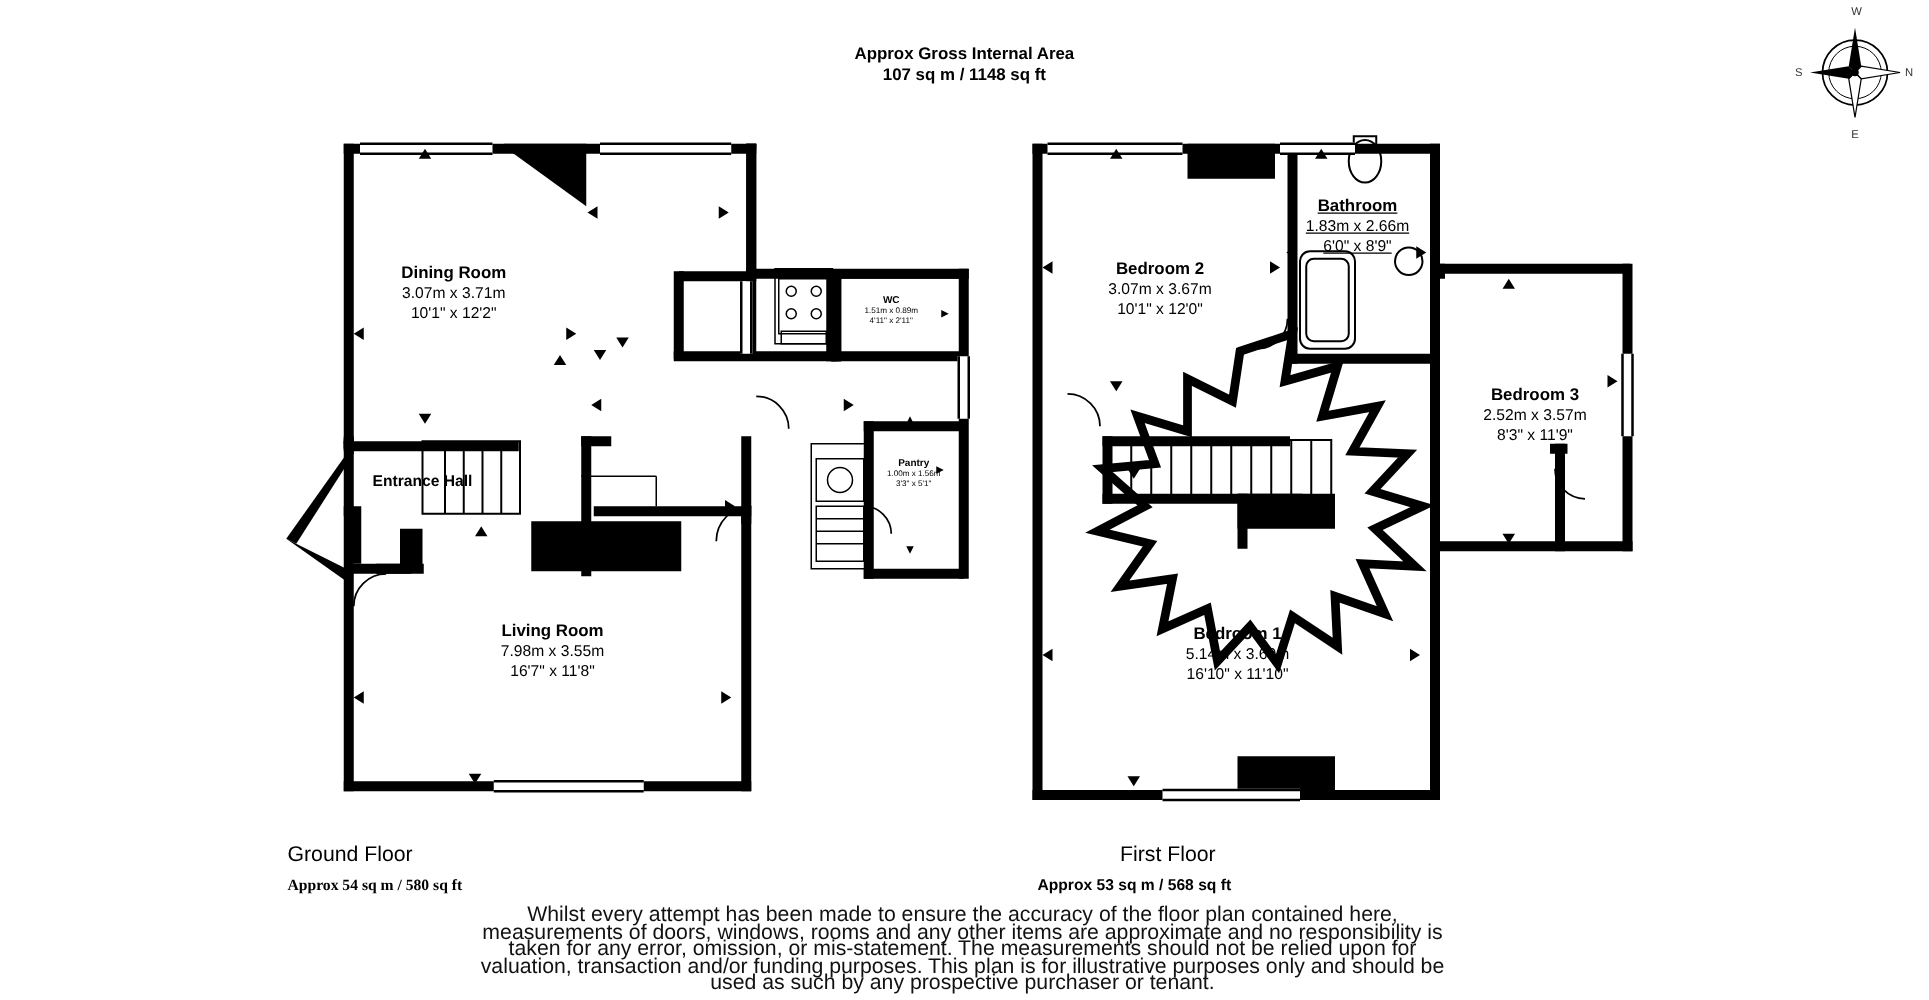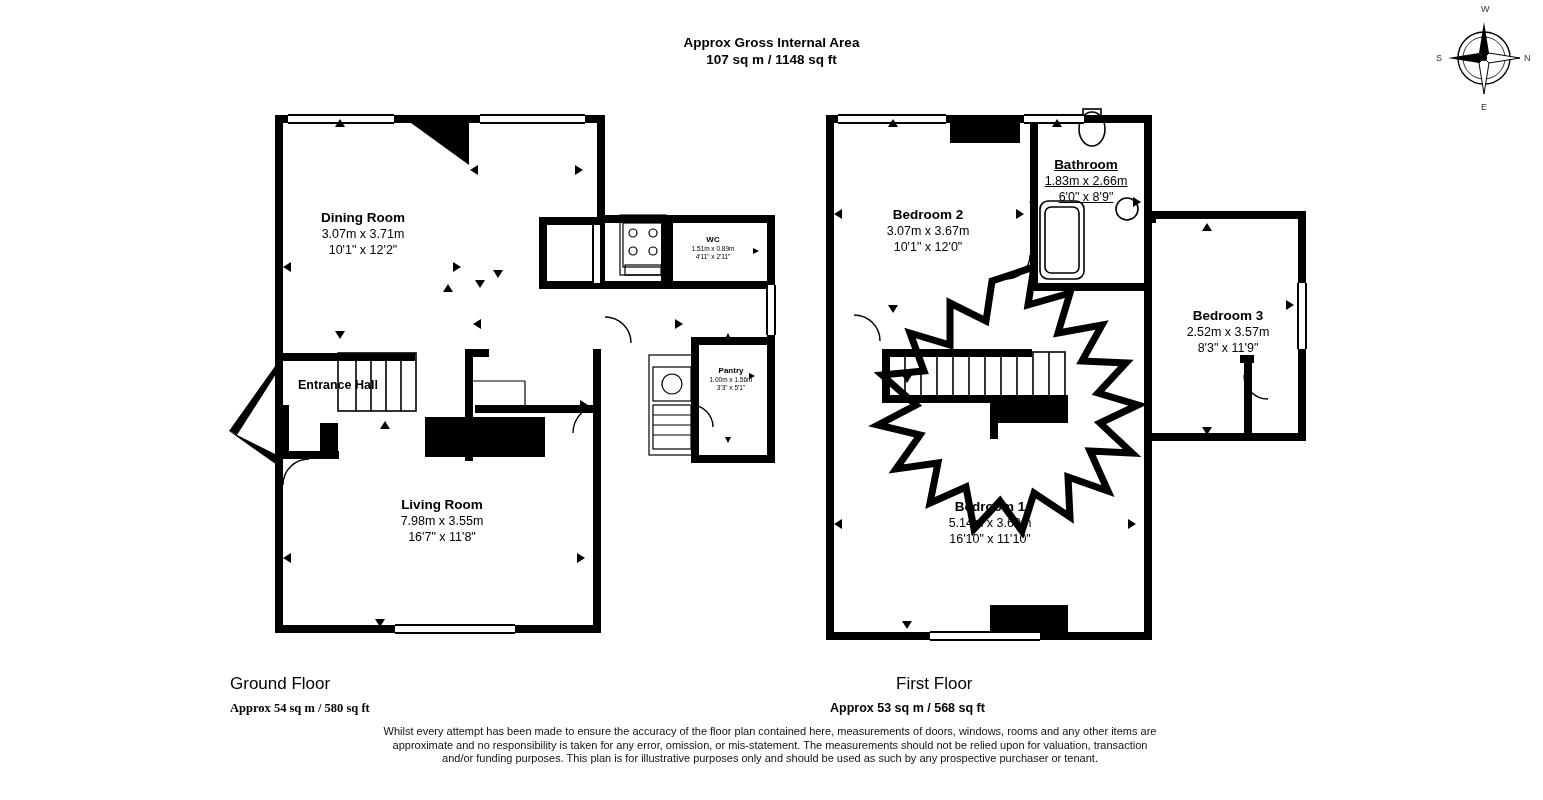--- a/index.html
+++ b/index.html
@@ -87,21 +87,21 @@
 
   
   .floor-title { font-size: 17px; }
   .floor-sub { font-size: 12.5px; font-weight: bold; }
 
   .disclaimer {
     left: 380px;
     top: 725px;
     width: 780px;
     text-align: center;
-    font-size: 11px;
+    font-size: 17px;
     line-height: 13.5px;
     color: #111;
   }
 
   svg { display: block; overflow: visible; }
 </style>
 </head>
 <body>
 
 <div id="page">

